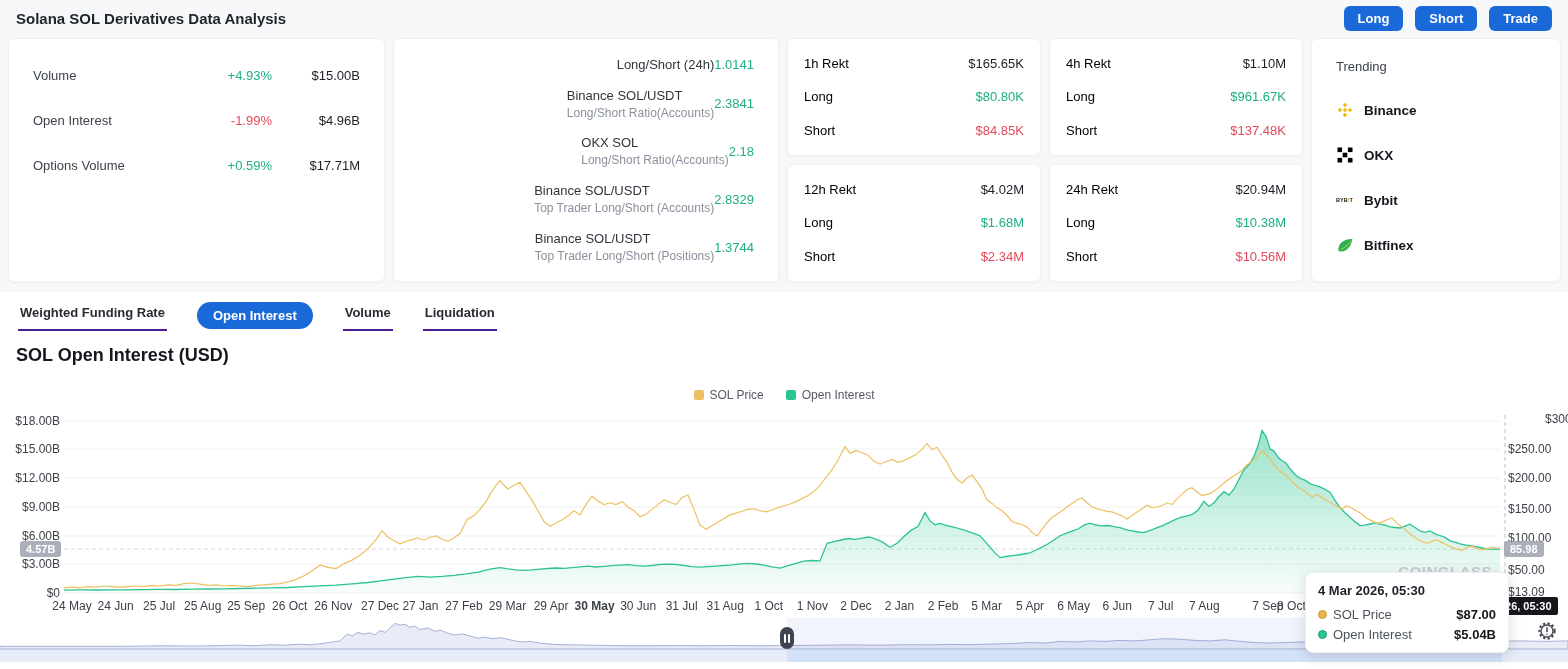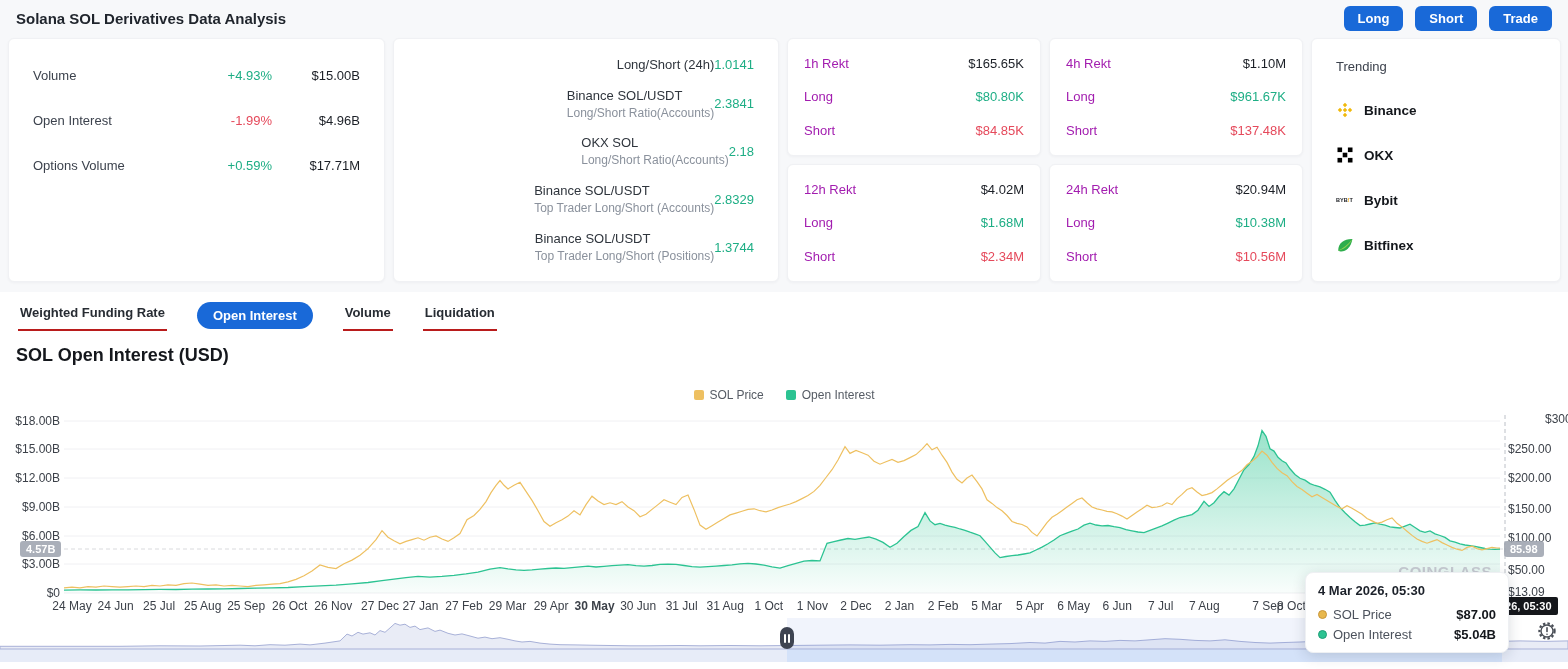--- a/index.html
+++ b/index.html
@@ -22,30 +22,30 @@
   .up{color:#1eae85}.down{color:#e5495b}
   .card-ratio{width:386px;height:244px;padding:10px 24px;display:flex;flex-direction:column;justify-content:space-around}
   .ratio-row{display:flex;align-items:center;justify-content:flex-end}
   .ratio-main{font-size:13px;color:#2f353d}
   .ratio-sub{font-size:12px;color:#8a919c;margin-top:3px}
   .ratio-sub:empty{display:none}
   .ratio-val{font-size:13px;font-weight:500;color:#1eae85}
   .rekt-grid{width:516px;height:244px;display:grid;grid-template-columns:1fr 1fr;grid-template-rows:1fr 1fr;gap:8px}
   .card-rekt{padding:8px 16px;display:flex;flex-direction:column;justify-content:space-around}
   .rekt-row{display:flex;align-items:center;justify-content:space-between;font-size:13px}
-  .rekt-label{color:#a21caf}
+  .rekt-label{color:#000000}
   .rekt-total{font-weight:500;color:#1b1f26}
   .card-trending{width:250px;height:244px;padding:14px 24px}
   .trending-title{font-size:13px;color:#3c424d;margin-top:6px}
   .trend-item{display:flex;align-items:center;gap:10px;margin-top:27px;cursor:pointer}
   .trend-name{font-size:13.5px;font-weight:700;color:#14171c}
   .trend-icon{width:18px;height:18px;display:flex;align-items:center;justify-content:center}
   
   .tabs{position:absolute;top:300px;left:18px;display:flex;align-items:center;gap:30px}
-  .tab{font-size:13px;font-weight:700;color:#272c33;padding:5px 2px 9px 2px;border-bottom:2px solid #b91c1c;cursor:pointer}
+  .tab{font-size:13px;font-weight:700;color:#272c33;padding:5px 2px 9px 2px;border-bottom:2px solid #4c1d95;cursor:pointer}
   .tab.active{background:#1969d8;color:#fff;border-radius:15px;padding:6px 16px;border-bottom:none}
   .chart-title{position:absolute;top:345px;left:16px;font-size:18px;font-weight:800;color:#14171c}
   
   .legend{position:absolute;top:388px;left:0;width:1568px;display:flex;justify-content:center;gap:22px}
   .legend-item{display:flex;align-items:center;font-size:12px;color:#555b64;cursor:pointer}
   .legend-swatch{width:10px;height:10px;border-radius:2px;margin-right:6px}
   
   #main-chart{position:absolute;left:0;top:408px}
   .yl-labels span{position:absolute;right:0;font-size:12px;color:#3c4149;white-space:nowrap}
   .yl-labels{position:absolute;left:0;top:0;width:60px;height:669px}

